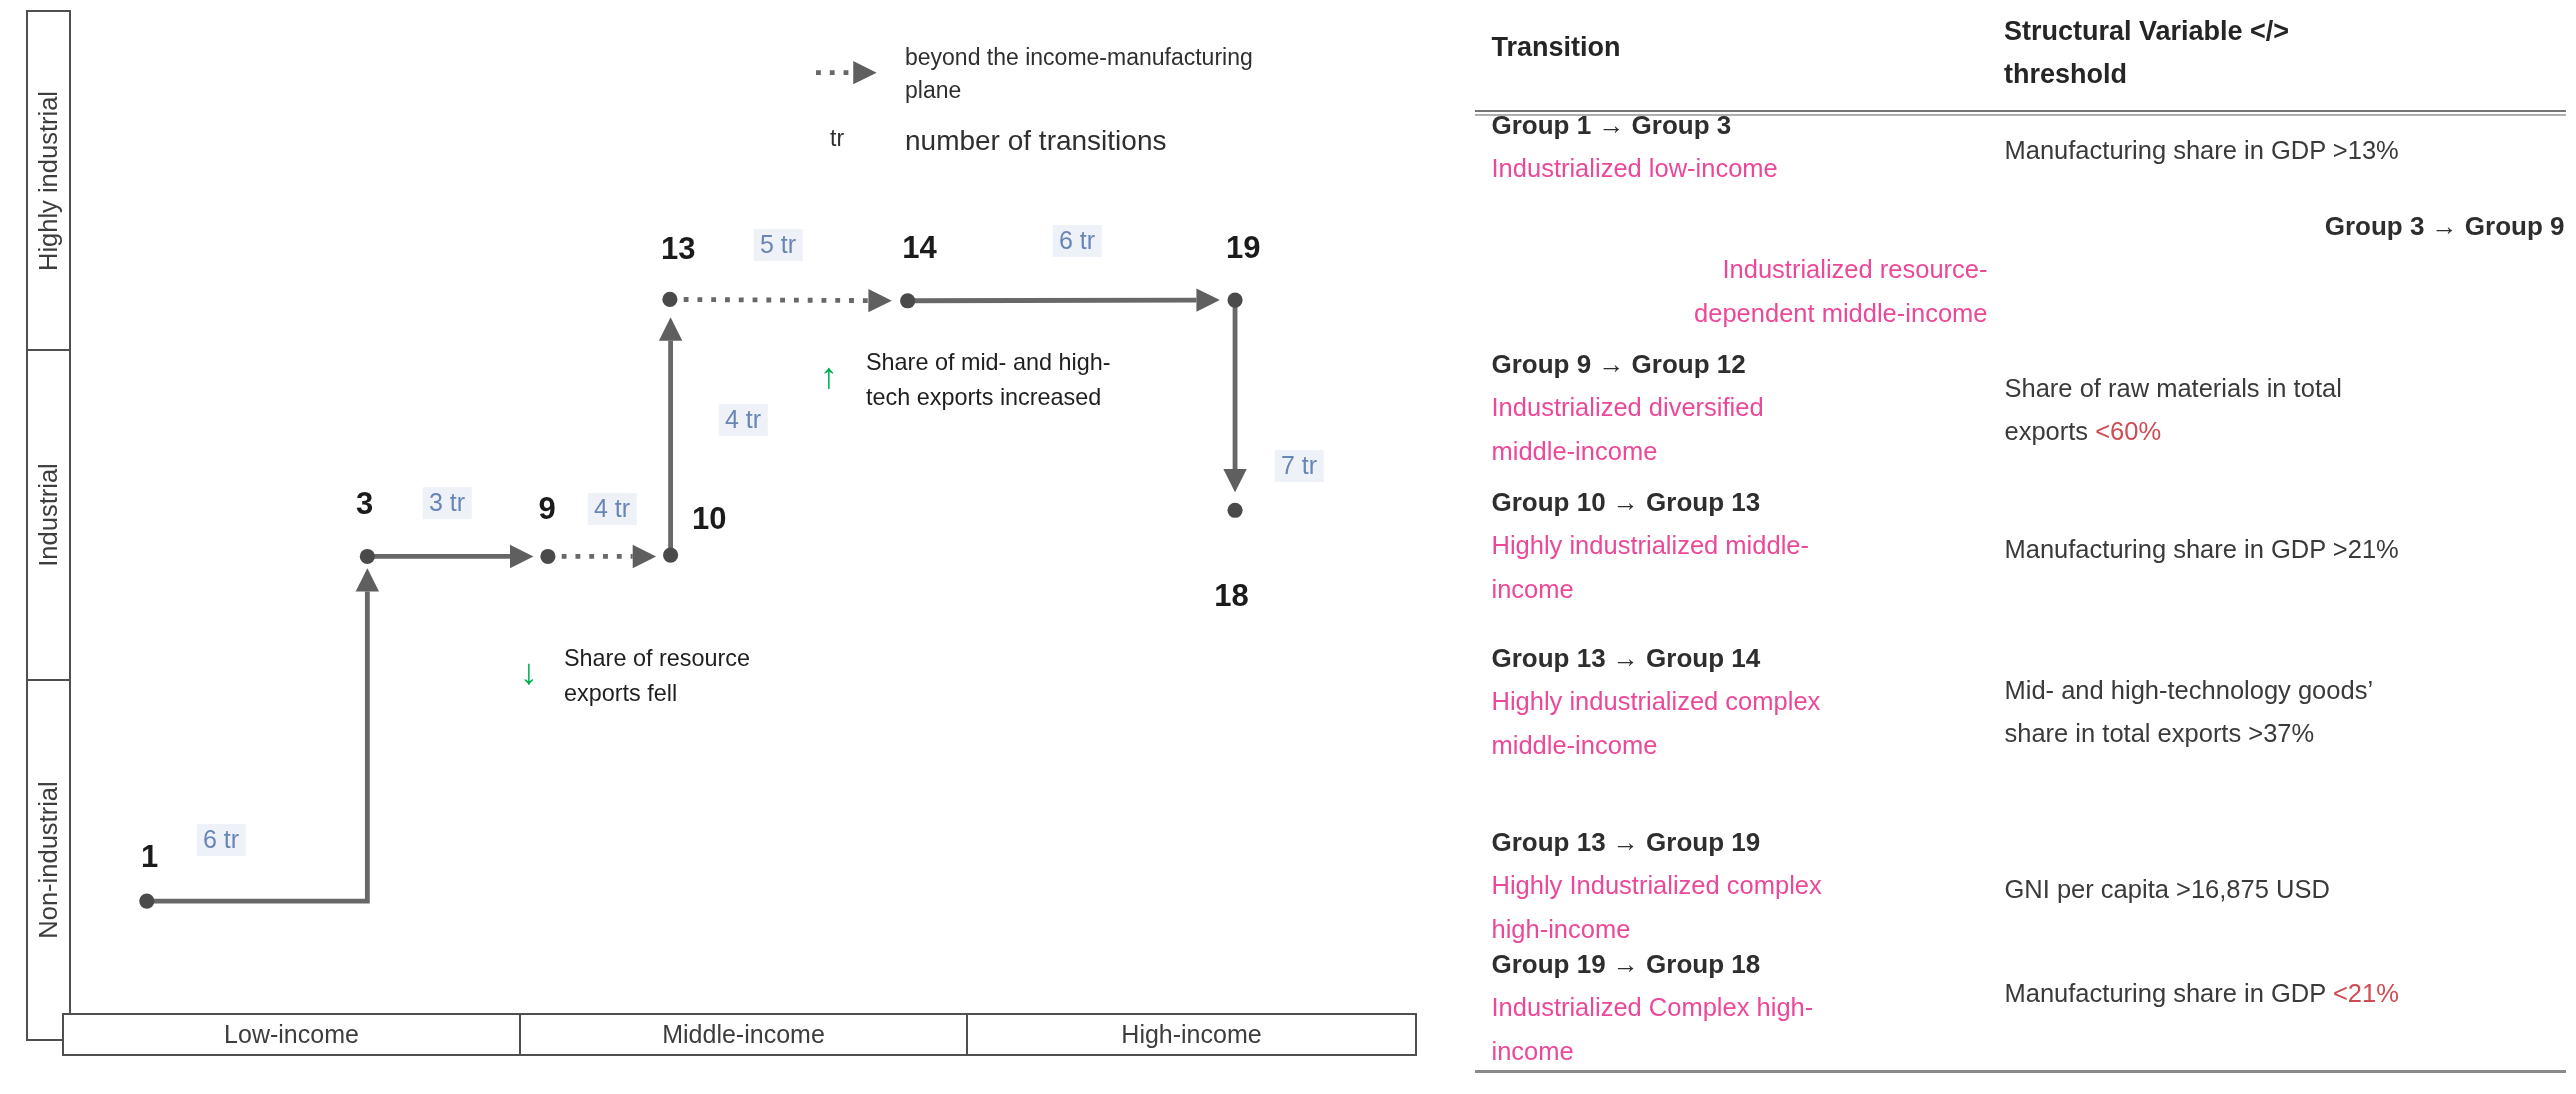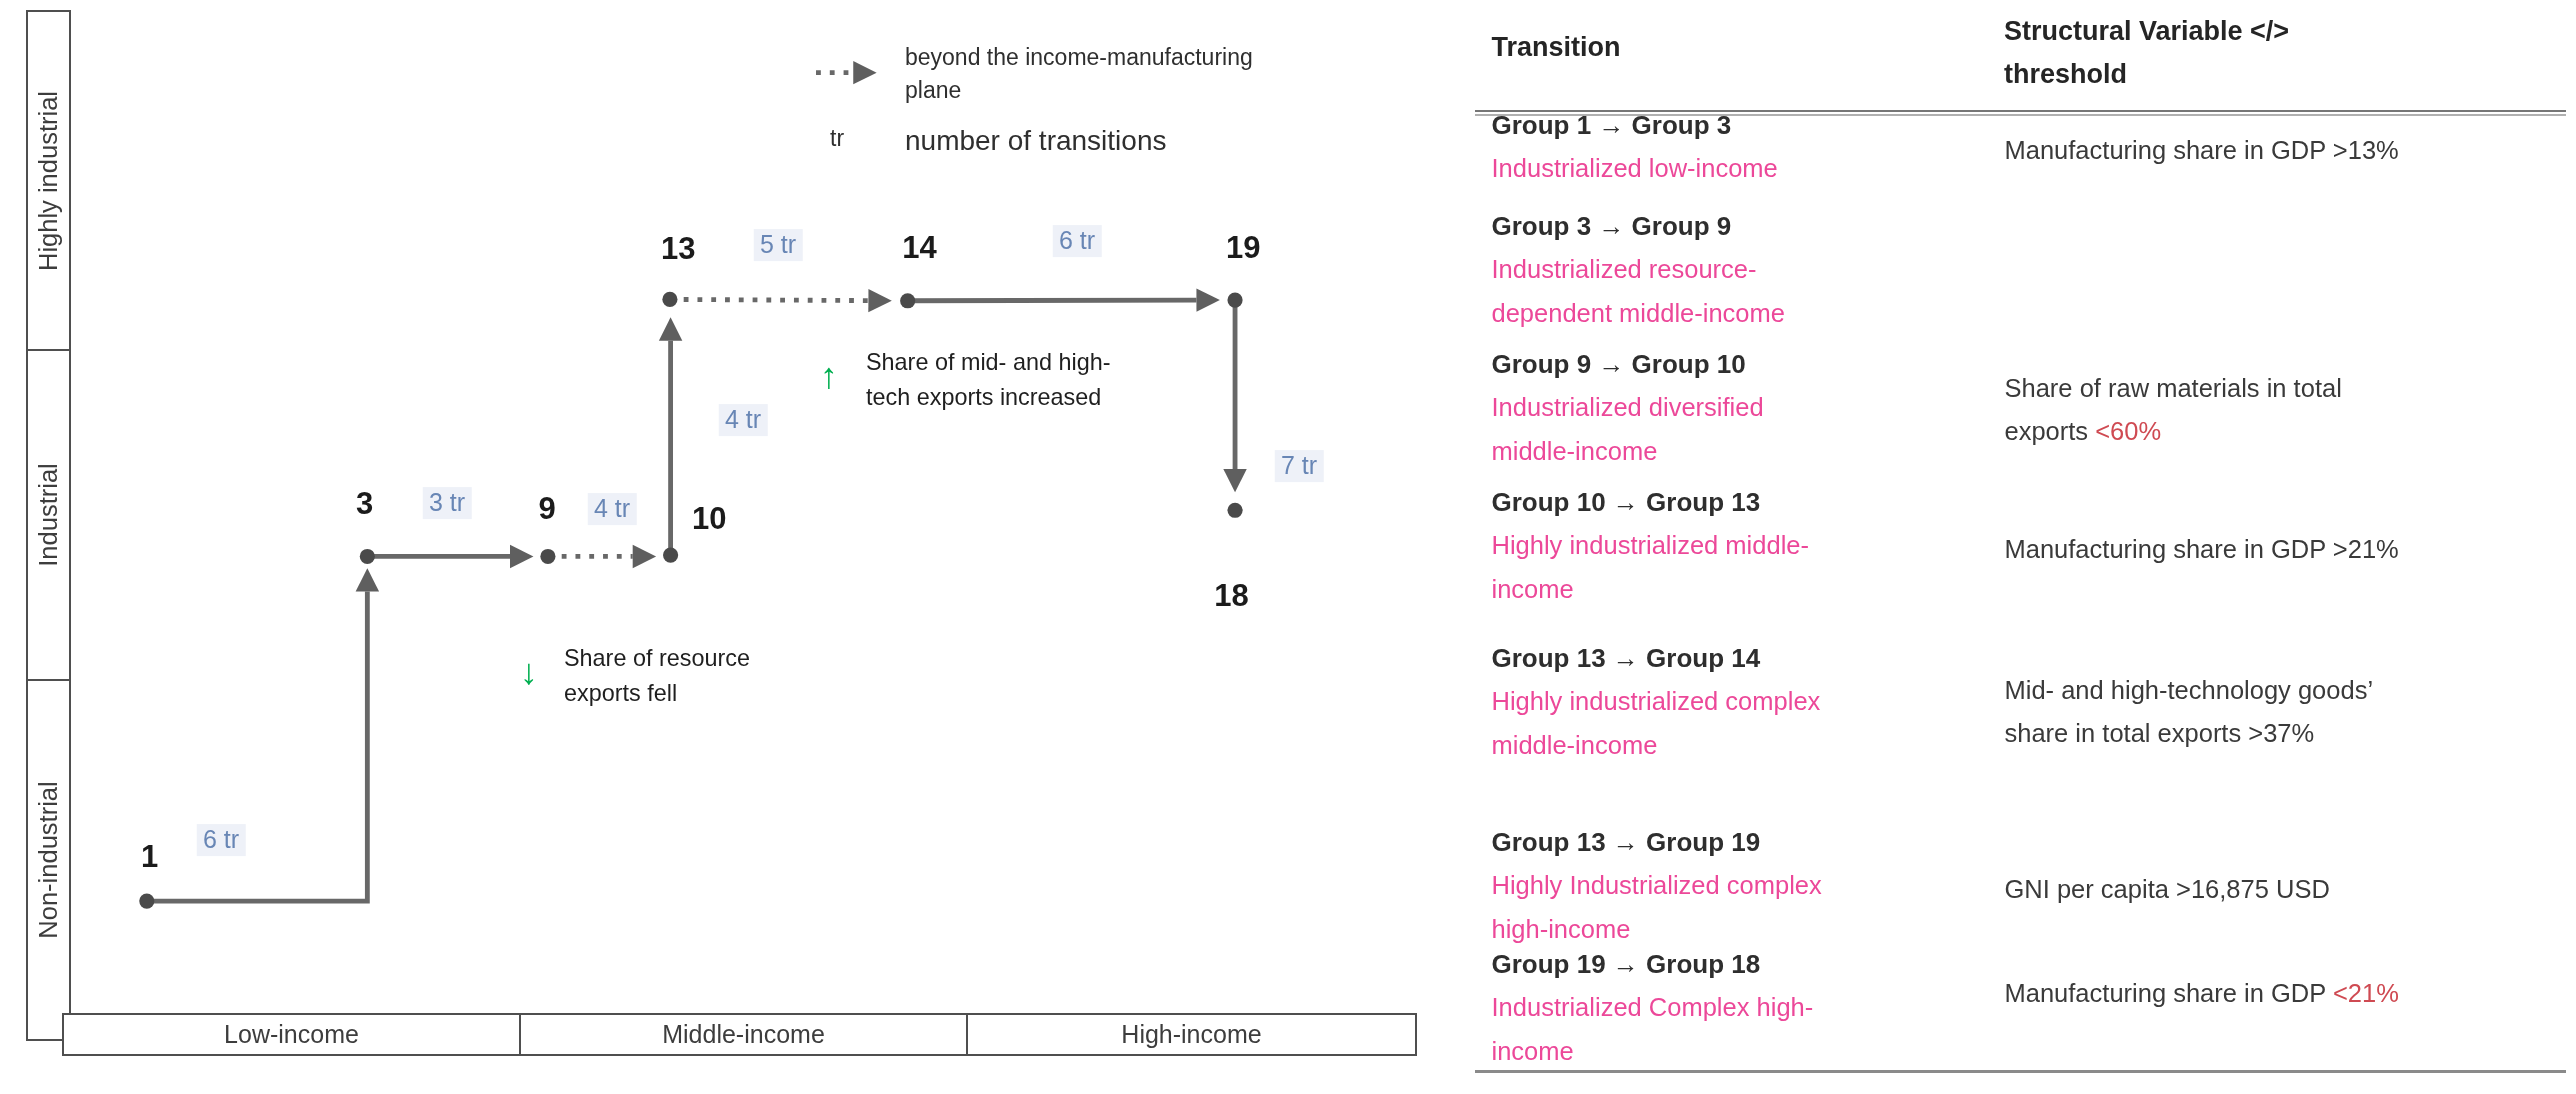--- a/index.html
+++ b/index.html
@@ -44,21 +44,21 @@
   .header-rule{position:absolute;left:0;top:110px;width:1091px;height:2.1px;
     border-top:2.1px solid #767676;border-bottom:2.1px solid #b0b0b0;}
   .bottom-rule{position:absolute;left:0;top:1070px;width:1091px;height:3.4px;background:#8a8a8a;}
   .trow{position:absolute;left:16.5px;width:1073px;}
   .trow .transition{font-size:26px;font-weight:bold;color:#2e2e2e;line-height:1.7;}
   .trow .description{font-size:25.5px;color:#ec4899;line-height:1.72;white-space:pre-line;width:496px;}
   .trow .threshold{position:absolute;left:513px;width:562px;font-size:25.5px;color:#3a3a3a;
     line-height:1.7;white-space:pre-line;}
   .threshold .red{color:#cf4a52;}
   .r1{top:103px;} .r1 .threshold{top:25.5px;}
-  .r2{top:204px;} .r2 .threshold{top:48px;}
+  .r2{top:204px;text-align:right;} .r2 .threshold{top:48px;}
   .r3{top:342px;} .r3 .threshold{top:25px;}
   .r4{top:480px;} .r4 .threshold{top:48px;}
   .r5{top:636px;} .r5 .threshold{top:33px;}
   .r6{top:820px;}.r6 .threshold{top:48px;}
   .r7{top:942px;}.r7 .threshold{top:30px;}
 </style>
 </head>
 <body>
 
 <div id="diagram">
@@ -144,21 +144,21 @@
       <div class="transition">Group 1 → Group 3</div>
       <div class="description">Industrialized low-income</div>
       <div class="threshold">Manufacturing share in GDP &gt;13%</div>
     </div>
     <div class="trow r2">
       <div class="transition">Group 3 → Group 9</div>
       <div class="description">Industrialized resource-
 dependent middle-income</div>
     </div>
     <div class="trow r3">
-      <div class="transition">Group 9 → Group 10</div>
+      <div class="transition">Group 9 → Group 12</div>
       <div class="description">Industrialized diversified
 middle-income</div>
       <div class="threshold">Share of raw materials in total
 exports <span class="red">&lt;60%</span></div>
     </div>
     <div class="trow r4">
       <div class="transition">Group 10 → Group 13</div>
       <div class="description">Highly industrialized  middle-
 income</div>
       <div class="threshold">Manufacturing share in GDP &gt;21%</div>

